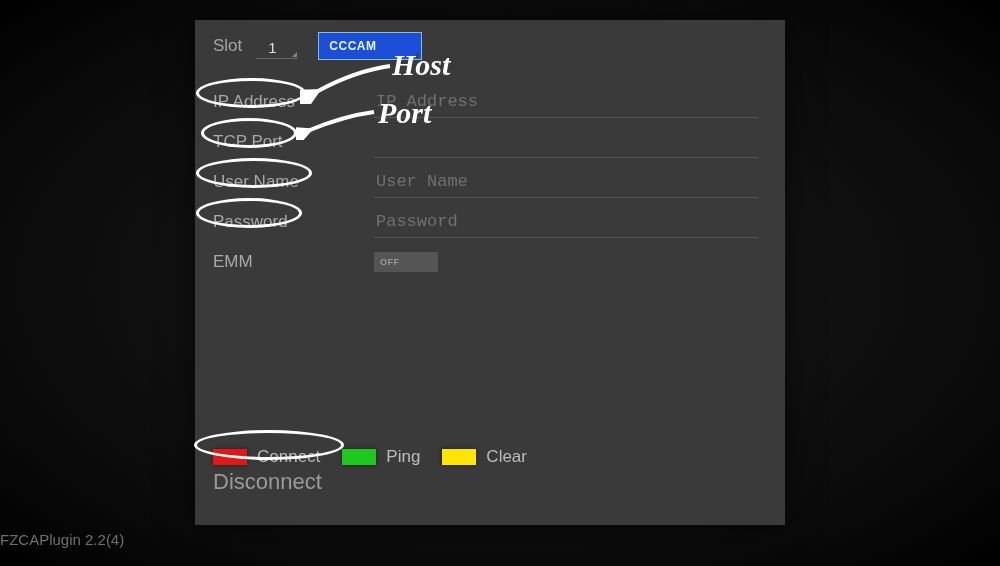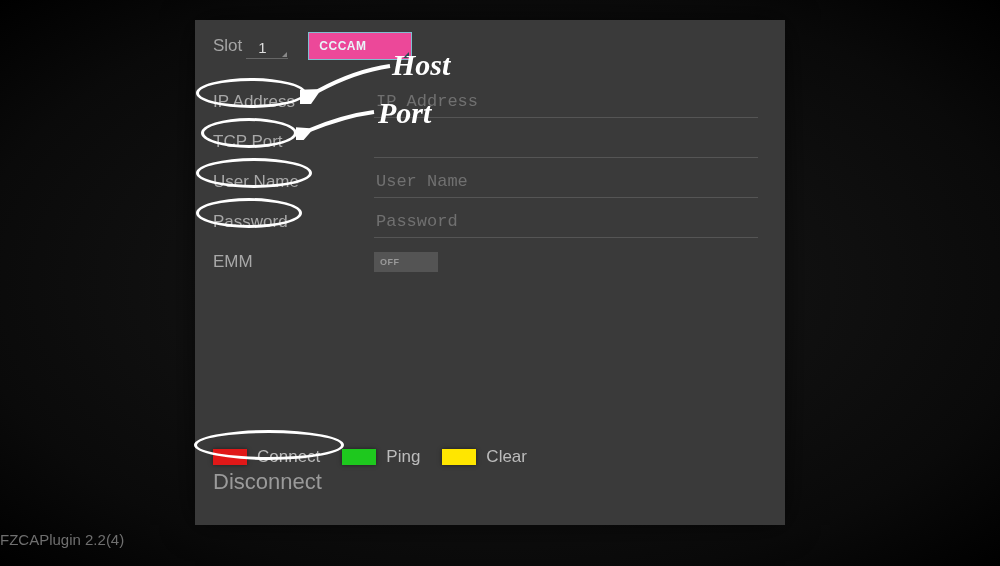--- a/index.html
+++ b/index.html
@@ -16,39 +16,39 @@
       width: 590px; height: 505px;
       background: #3a3a3a;
       box-shadow: 0 0 30px rgba(0,0,0,0.6);
     }
     .top-row {
       position: absolute;
       left: 18px; top: 12px;
       display: flex;
       align-items: center;
     }
-    .slot-label { color: #a5a5a5; font-size: 17px; margin-right: 4px; }
+    .slot-label { color: #a5a5a5; font-size: 17px; margin-right: 14px; }
     .slot-num {
       display: inline-flex; align-items: flex-end;
       width: 42px; height: 26px; position: relative;
       border-bottom: 1px solid #666;
       color: #ddd; font-size: 15px; padding-bottom: 2px;
       padding-left: 12px;
     }
     .dropdown-caret {
       position: absolute; right: 1px; bottom: 1px;
       width: 0; height: 0;
       border-left: 5px solid transparent;
       border-bottom: 5px solid #888;
     }
     .protocol-box {
       margin-left: 20px;
       position: relative;
       width: 104px; height: 28px;
-      background: #ec4899;
+      background: #1d4ed8;
       border: 1px solid #7fbfd0;
       color: #e8f5f9;
       font-size: 12px; font-weight: bold;
       letter-spacing: 0.5px;
       display: flex; align-items: center;
       padding-left: 10px;
     }
     .protocol-caret {
       position: absolute; right: 2px; bottom: 1px;
       width: 0; height: 0;

